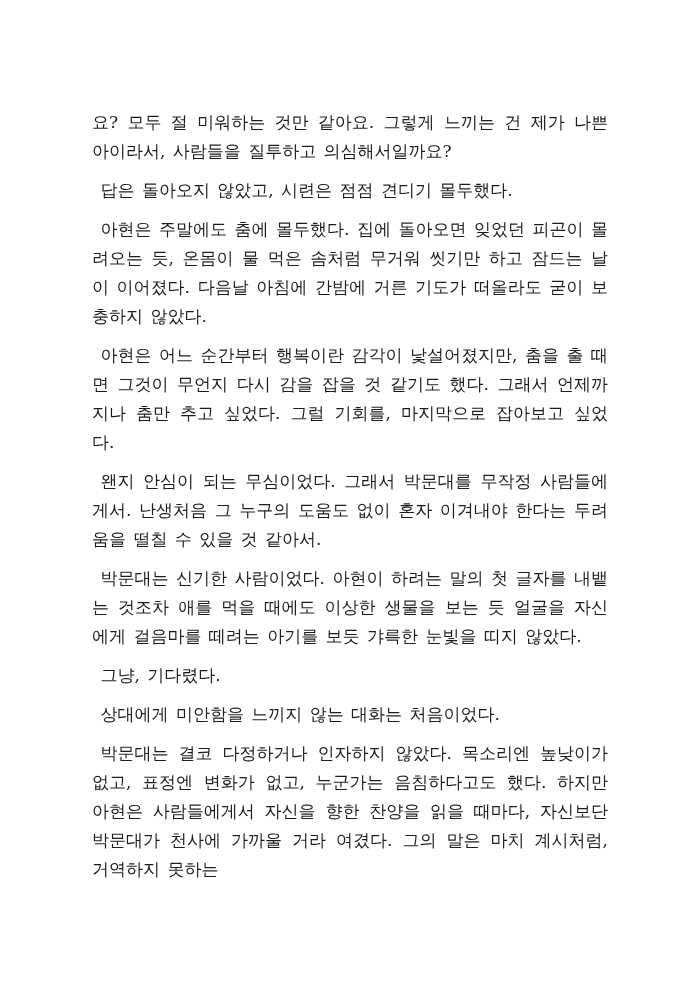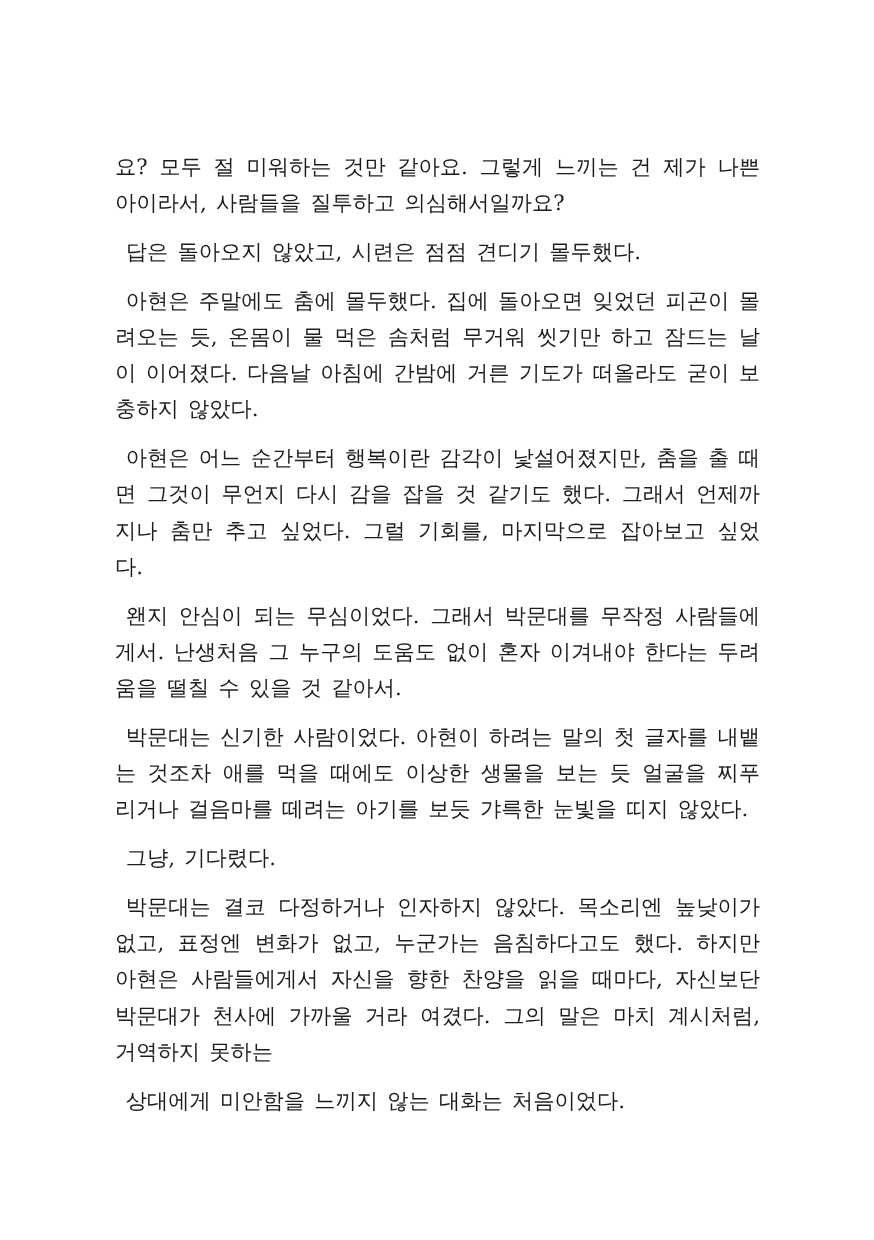--- a/index.html
+++ b/index.html
@@ -24,32 +24,32 @@
   .content p.para {
     margin: 10px 0 0 0;
     font-size: 17px;
     line-height: 29px;
     color: #1c1c1c;
     text-align: justify;
     text-indent: 0.5em;
     word-spacing: 2px;
   }
   .content p.para.first {
-    margin-top: 12px;
+    margin-top: 0;
     text-indent: 0;
   }
 </style>
 </head>
 <body>
 
 <div class="page">
   <div class="content">
       <p class="para first">요? 모두 절 미워하는 것만 같아요. 그렇게 느끼는 건 제가 나쁜 아이라서, 사람들을 질투하고 의심해서일까요?</p>
       <p class="para">답은 돌아오지 않았고, 시련은 점점 견디기 몰두했다.</p>
       <p class="para">아현은 주말에도 춤에 몰두했다. 집에 돌아오면 잊었던 피곤이 몰려오는 듯, 온몸이 물 먹은 솜처럼 무거워 씻기만 하고 잠드는 날이 이어졌다. 다음날 아침에 간밤에 거른 기도가 떠올라도 굳이 보충하지 않았다.</p>
       <p class="para">아현은 어느 순간부터 행복이란 감각이 낯설어졌지만, 춤을 출 때면 그것이 무언지 다시 감을 잡을 것 같기도 했다. 그래서 언제까지나 춤만 추고 싶었다. 그럴 기회를, 마지막으로 잡아보고 싶었다.</p>
       <p class="para">왠지 안심이 되는 무심이었다. 그래서 박문대를 무작정 사람들에게서. 난생처음 그 누구의 도움도 없이 혼자 이겨내야 한다는 두려움을 떨칠 수 있을 것 같아서.</p>
-      <p class="para">박문대는 신기한 사람이었다. 아현이 하려는 말의 첫 글자를 내뱉는 것조차 애를 먹을 때에도 이상한 생물을 보는 듯 얼굴을 찌푸리거나 걸음마를 떼려는 아기를 보듯 갸륵한 눈빛을 띠지 않았다.</p>
+      <p class="para">박문대는 신기한 사람이었다. 아현이 하려는 말의 첫 글자를 내뱉는 것조차 애를 먹을 때에도 이상한 생물을 보는 듯 얼굴을 자신에게 걸음마를 떼려는 아기를 보듯 갸륵한 눈빛을 띠지 않았다.</p>
       <p class="para">그냥, 기다렸다.</p>
+      <p class="para">상대에게 미안함을 느끼지 않는 대화는 처음이었다.</p>
       <p class="para">박문대는 결코 다정하거나 인자하지 않았다. 목소리엔 높낮이가 없고, 표정엔 변화가 없고, 누군가는 음침하다고도 했다. 하지만 아현은 사람들에게서 자신을 향한 찬양을 읽을 때마다, 자신보단 박문대가 천사에 가까울 거라 여겼다. 그의 말은 마치 계시처럼, 거역하지 못하는</p>
-      <p class="para">상대에게 미안함을 느끼지 않는 대화는 처음이었다.</p>
     </div>
 </div>
 
 </body></html>

